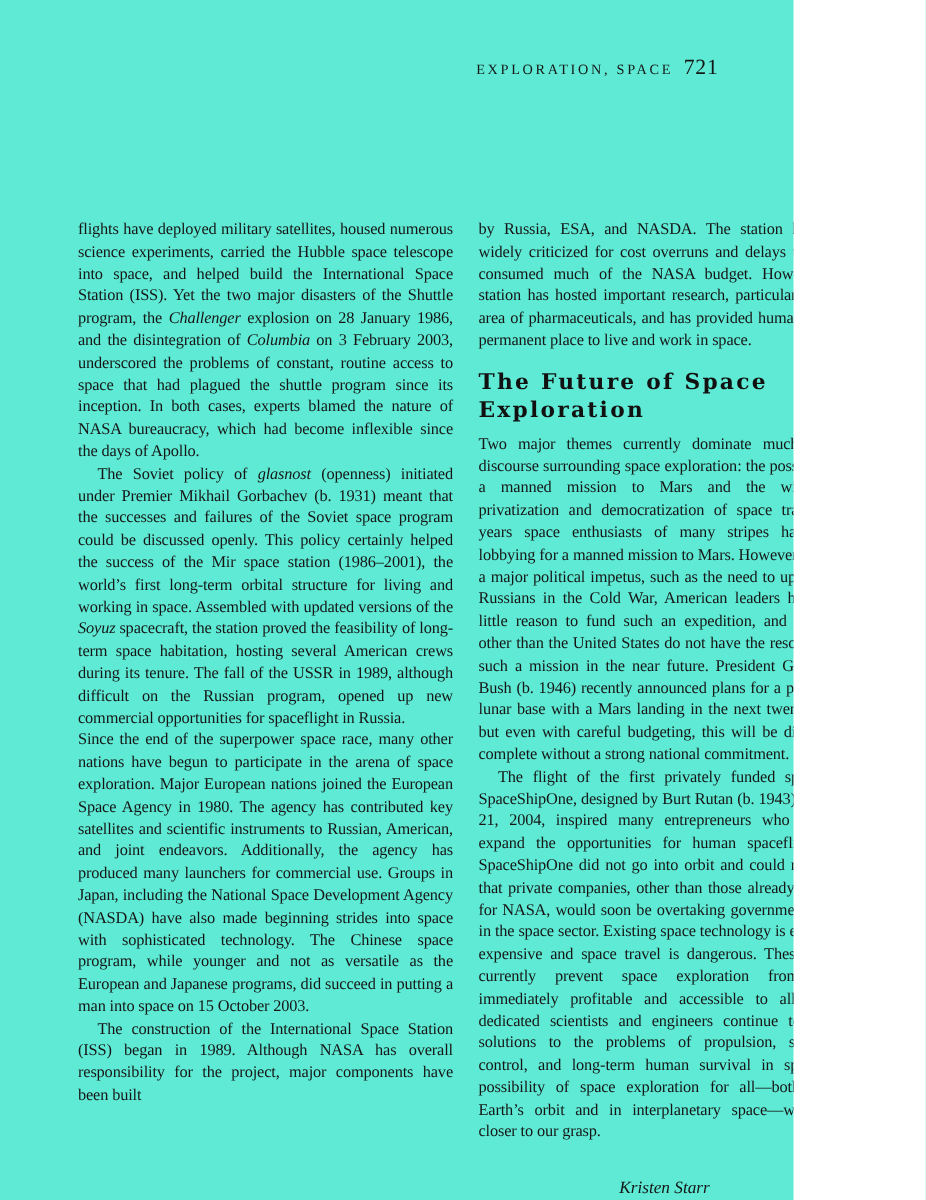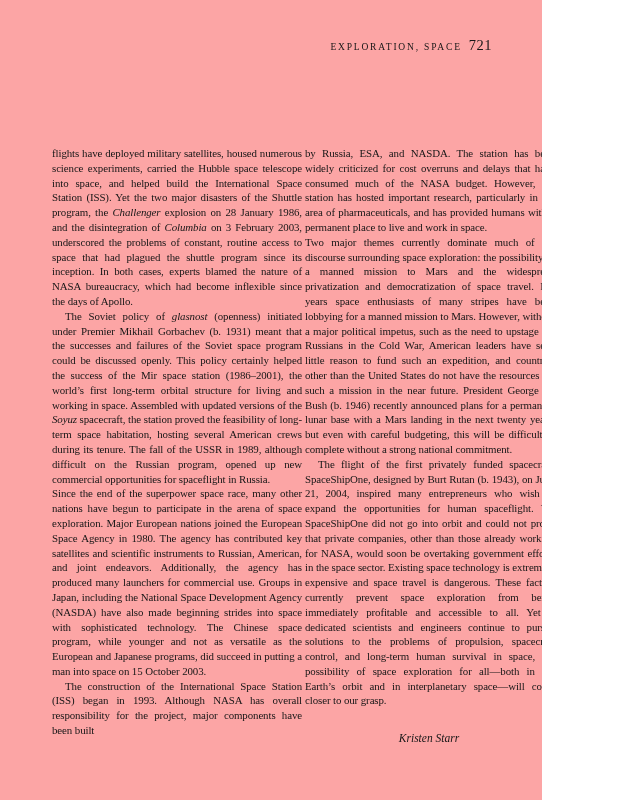--- a/index.html
+++ b/index.html
@@ -4,25 +4,24 @@
 <style>
   html, body {
     margin: 0;
     padding: 0;
     background: #ffffff;
   }
   .page {
     position: relative;
     width: 529px;
     height: 800px;
-    background: #fca5a5;
+    background: #5eead4;
     overflow: hidden;
     font-family: "Liberation Serif", serif;
     color: #161616;
-    padding-left: 13px;
   }
 
   
   .running-head {
     position: absolute;
     top: 36px;
     right: 50px;
     text-align: right;
     white-space: nowrap;
   }
@@ -53,21 +52,21 @@
     font-variant: small-caps;
     letter-spacing: 0.8px;
   }
 
   
   .columns {
     position: absolute;
     top: 146px;
     left: 52px;
     display: flex;
-    gap: 3px;
+    gap: 17px;
   }
   .column { width: 250px; }
 
   .column p {
     margin: 0;
     font-size: 10.9px;
     line-height: 14.8px;
     text-align: justify;
     letter-spacing: -0.1px;
     hyphens: none;
@@ -104,25 +103,29 @@
 
   <div class="epigraph">
   </div>
 
   <div class="columns">
 
     <div class="column">
       <p><span>flights have deployed military satellites, housed numerous science experiments, carried the Hubble space telescope into space, and helped build the International Space Station (ISS). Yet the two major disasters of the Shuttle program, the </span><em>Challenger</em><span> explosion on 28 January 1986, and the disintegration of </span><em>Columbia</em><span> on 3 February 2003, underscored the problems of constant, routine access to space that had plagued the shuttle program since its inception. In both cases, experts blamed the nature of NASA bureaucracy, which had become inflexible since the days of Apollo.</span></p>
       <p class="indent"><span>The Soviet policy of </span><em>glasnost</em><span> (openness) initiated under Premier Mikhail Gorbachev (b. 1931) meant that the successes and failures of the Soviet space program could be discussed openly. This policy certainly helped the success of the Mir space station (1986–2001), the world’s first long-term orbital structure for living and working in space. Assembled with updated versions of the </span><em>Soyuz</em><span> spacecraft, the station proved the feasibility of long-term space habitation, hosting several American crews during its tenure. The fall of the USSR in 1989, although difficult on the Russian program, opened up new commercial opportunities for spaceflight in Russia.</span></p>
       <p><span>Since the end of the superpower space race, many other nations have begun to participate in the arena of space exploration. Major European nations joined the European Space Agency in 1980. The agency has contributed key satellites and scientific instruments to Russian, American, and joint endeavors. Additionally, the agency has produced many launchers for commercial use. Groups in Japan, including the National Space Development Agency (NASDA) have also made beginning strides into space with sophisticated technology. The Chinese space program, while younger and not as versatile as the European and Japanese programs, did succeed in putting a man into space on 15 October 2003.</span></p>
-      <p class="indent"><span>The construction of the International Space Station (ISS) began in 1993. Although NASA has overall responsibility for the project, major components have been built</span></p>
+      <p class="indent"><span>The construction of the International Space Station (ISS) began in 1989. Although NASA has overall responsibility for the project, major components have been built</span></p>
     </div>
 
     <div class="column">
       <p><span>by Russia, ESA, and NASDA. The station has been widely criticized for cost overruns and delays that have consumed much of the NASA budget. However, the station has hosted important research, particularly in the area of pharmaceuticals, and has provided humans with a permanent place to live and work in space.</span></p>
+      <div class="section-heading">
+        <div>The Future of Space</div>
+        <div>Exploration</div>
+      </div>
       <p><span>Two major themes currently dominate much of the discourse surrounding space exploration: the possibility of a manned mission to Mars and the widespread privatization and democratization of space travel. For years space enthusiasts of many stripes have been lobbying for a manned mission to Mars. However, without a major political impetus, such as the need to upstage the Russians in the Cold War, American leaders have seen little reason to fund such an expedition, and countries other than the United States do not have the resources for such a mission in the near future. President George W. Bush (b. 1946) recently announced plans for a permanent lunar base with a Mars landing in the next twenty years, but even with careful budgeting, this will be difficult to complete without a strong national commitment.</span></p>
       <p class="indent"><span>The flight of the first privately funded spacecraft, SpaceShipOne, designed by Burt Rutan (b. 1943), on June 21, 2004, inspired many entrepreneurs who wish to expand the opportunities for human spaceflight. Yet SpaceShipOne did not go into orbit and could not prove that private companies, other than those already working for NASA, would soon be overtaking government efforts in the space sector. Existing space technology is extremely expensive and space travel is dangerous. These factors currently prevent space exploration from being immediately profitable and accessible to all. Yet if dedicated scientists and engineers continue to pursue solutions to the problems of propulsion, spacecraft control, and long-term human survival in space, the possibility of space exploration for all—both in the Earth’s orbit and in interplanetary space—will come closer to our grasp.</span></p>
       <div class="signature">Kristen Starr</div>
     </div>
 
   </div>
 
 </div>
 
 </body></html>

